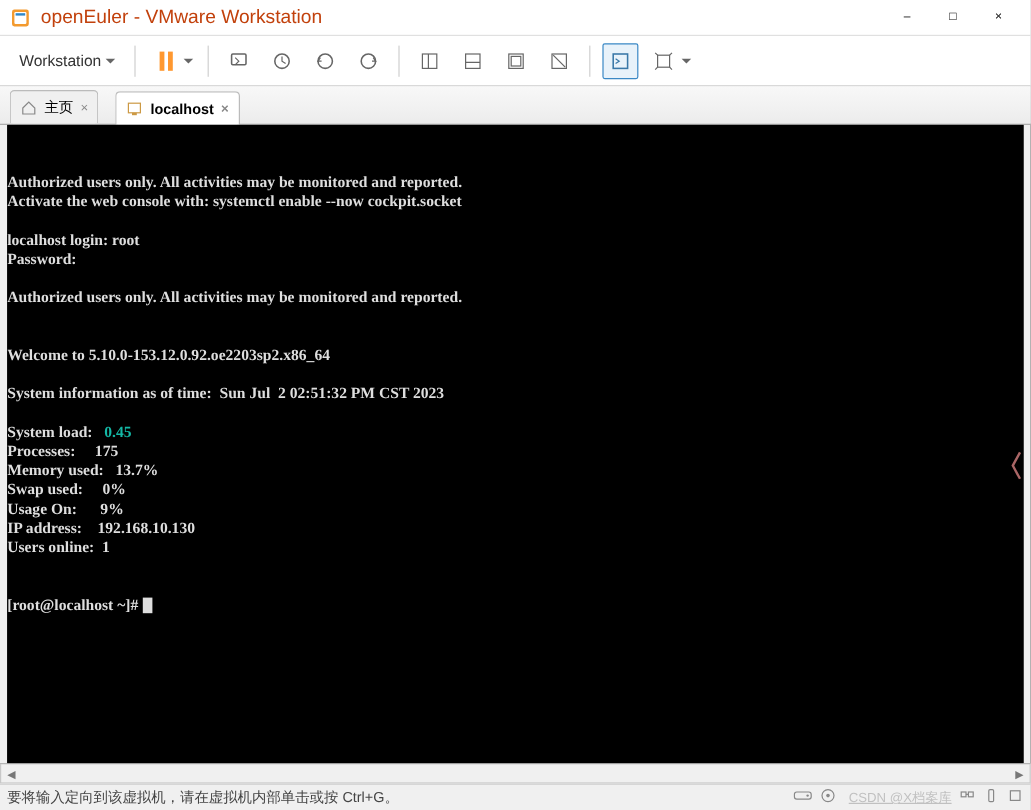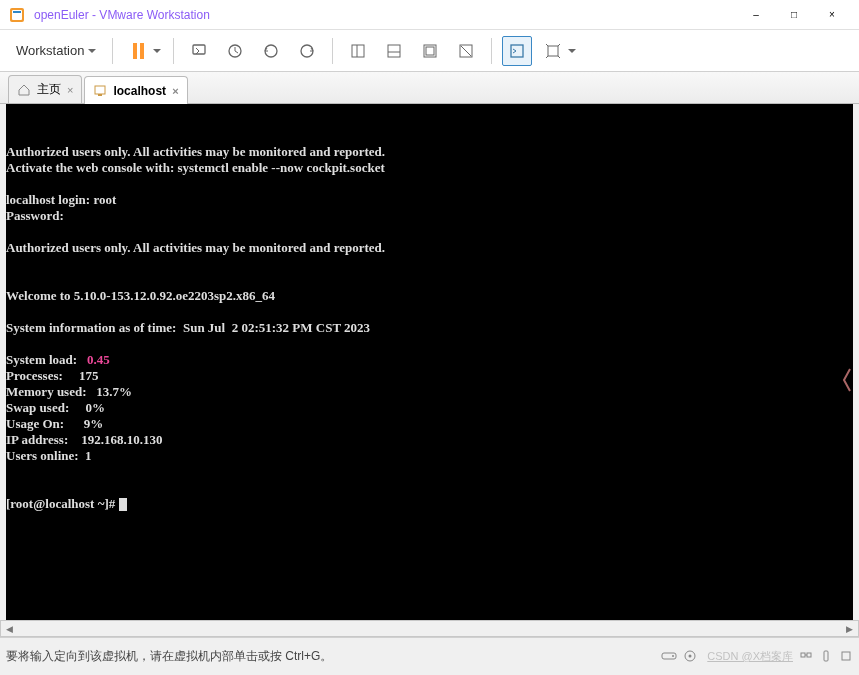--- a/index.html
+++ b/index.html
@@ -14,21 +14,21 @@
     }
     .titlebar {
       height: 30px;
       background: #fff;
       display: flex;
       align-items: center;
       padding: 0 8px;
       border-bottom: 1px solid #e0e0e0;
     }
     .titlebar-icon { width: 18px; height: 18px; margin-right: 8px; }
-    .titlebar-title { font-size: 12px; color: #8b5cf6; flex: 1; }
+    .titlebar-title { font-size: 16px; color: #c2410c; flex: 1; }
     .window-controls { display: flex; gap: 0; }
     .window-btn {
       width: 38px; height: 24px;
       display: flex; align-items: center; justify-content: center;
       cursor: pointer; font-size: 10px;
     }
     .toolbar {
       height: 42px;
       background: #fff;
       display: flex;
@@ -84,21 +84,21 @@
       height: 28px;
       padding: 0 8px;
       display: flex;
       align-items: center;
       gap: 6px;
       font-size: 12px;
       border: 1px solid #bbb;
       border-bottom: none;
       background: #f0f0f0;
       border-radius: 4px 4px 0 0;
-      margin-right: 2px;
+      margin-right: 14px;
       cursor: pointer;
     }
     .tab.active {
       background: #fff;
       position: relative; top: 1px;
       font-weight: bold;
     }
     .tab-close { color: #888; font-size: 11px; cursor: pointer; }
     .tab-icon { width: 14px; height: 14px; }
     .terminal-wrapper {
@@ -115,38 +115,38 @@
       font-family: Liberation Serif, serif;
       font-size: 13px;
       line-height: 16px;
       white-space: pre;
       padding: 8px 0 0 0;
       width: 100%;
       height: 100%;
       overflow: hidden;
       font-weight: bold;
     }
-    .term-orange { color: #ec4899; }
+    .term-orange { color: #14b8a6; }
     .cursor-block { display: inline-block; width: 8px; height: 13px; background: #dedede; vertical-align: text-bottom; }
     .scrollbar-h {
       height: 17px;
       background: #f0f0f0;
       border: 1px solid #c8c8c8;
       display: flex;
       align-items: center;
     }
     .scroll-arrow {
       width: 17px; height: 15px;
       display: flex; align-items: center; justify-content: center;
       color: #777; font-size: 9px;
       cursor: pointer;
     }
     .scroll-track { flex: 1; height: 15px; }
     .statusbar {
-      height: 38px;
+      height: 22px;
       background: #f0f0f0;
       border-top: 1px solid #d0d0d0;
       display: flex;
       align-items: center;
       padding: 0 6px;
       font-size: 12px;
       color: #444;
     }
     .statusbar-text { flex: 1; }
     .statusbar-icons { display: flex; gap: 6px; color: #888; align-items: center; font-size: 11px; text-decoration: underline; }

